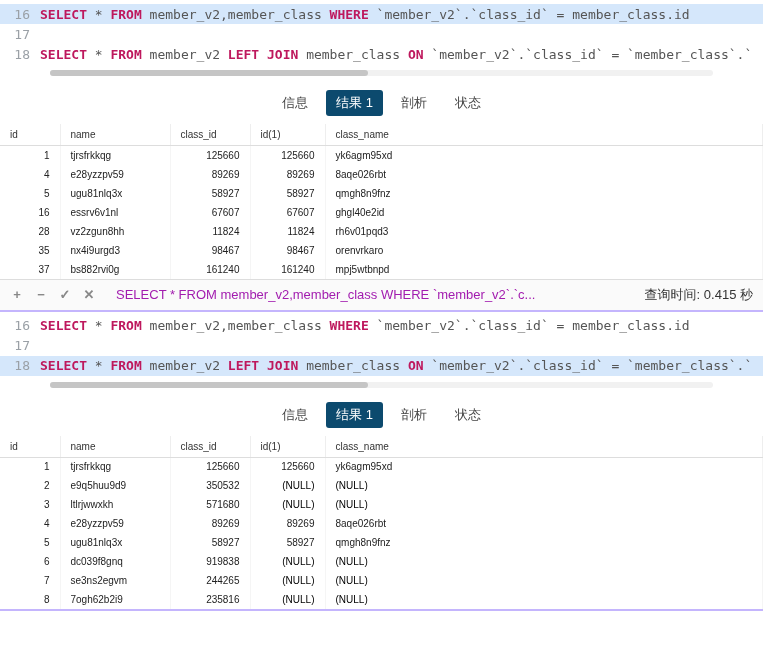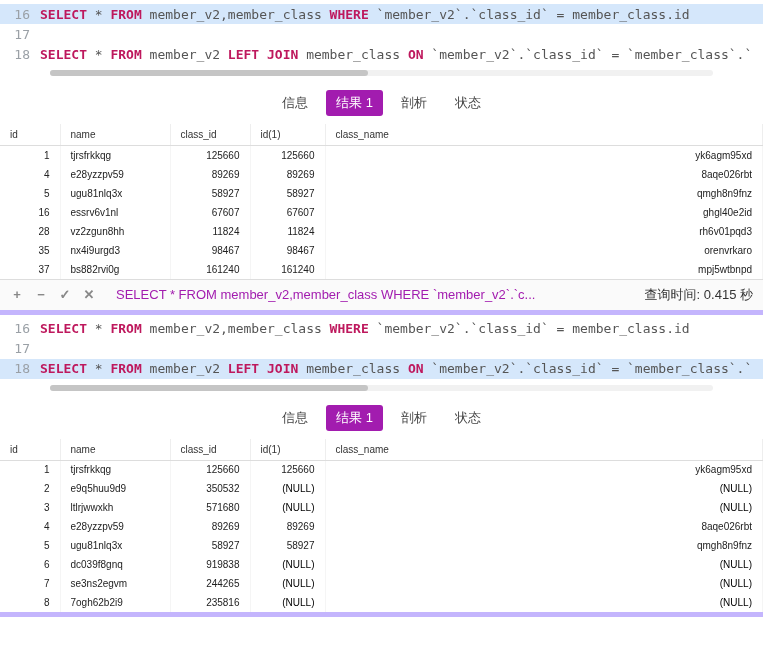--- a/index.html
+++ b/index.html
@@ -3,21 +3,21 @@
 <meta charset="utf-8">
 <style>
   * { box-sizing: border-box; margin: 0; padding: 0; }
   body {
     font-family: -apple-system, BlinkMacSystemFont, "Segoe UI", sans-serif;
     font-size: 13px;
     background: #fff;
     color: #333;
     width: 763px;
   }
-  .panel { border-bottom: 5px solid #c4b5fd; }
+  .panel { border-bottom: 2px solid #c4b5fd; }
   .editor {
     padding: 4px 0 4px 0;
     font-family: Menlo, Consolas, monospace;
     font-size: 13px;
     background: #fff;
   }
   .editor-line {
     display: flex;
     align-items: center;
     height: 20px;
@@ -59,21 +59,21 @@
     padding: 8px 0 8px 0;
     font-size: 13px;
     color: #444;
   }
   .tab {
     padding: 4px 10px;
     border-radius: 3px;
     cursor: pointer;
   }
   .tab.active {
-    background: #a21caf;
+    background: #0c4a6e;
     color: #fff;
   }
   .data-table {
     width: 100%;
     border-collapse: collapse;
     font-size: 10px;
   }
   .data-table th {
     text-align: left;
     font-weight: 500;
@@ -86,21 +86,21 @@
   .data-table td {
     padding: 3px 10px;
     border-right: 1px solid #f5f5f5;
     color: #222;
     height: 19px;
   }
   .col-id { width: 60px; text-align: right; }
   .col-name { width: 110px; margin-left: 40px; }
   .col-classid { width: 80px; text-align: right; }
   .col-id1 { width: 75px; text-align: right; }
-  .col-classname { text-align: right; }
+  .col-classname { text-align: left; }
   .null-val { color: #000000; }
   .status-bar {
     display: flex;
     align-items: center;
     padding: 6px 10px;
     border-top: 1px solid #ddd;
     background: #fafafa;
     font-size: 13px;
     gap: 10px;
   }

